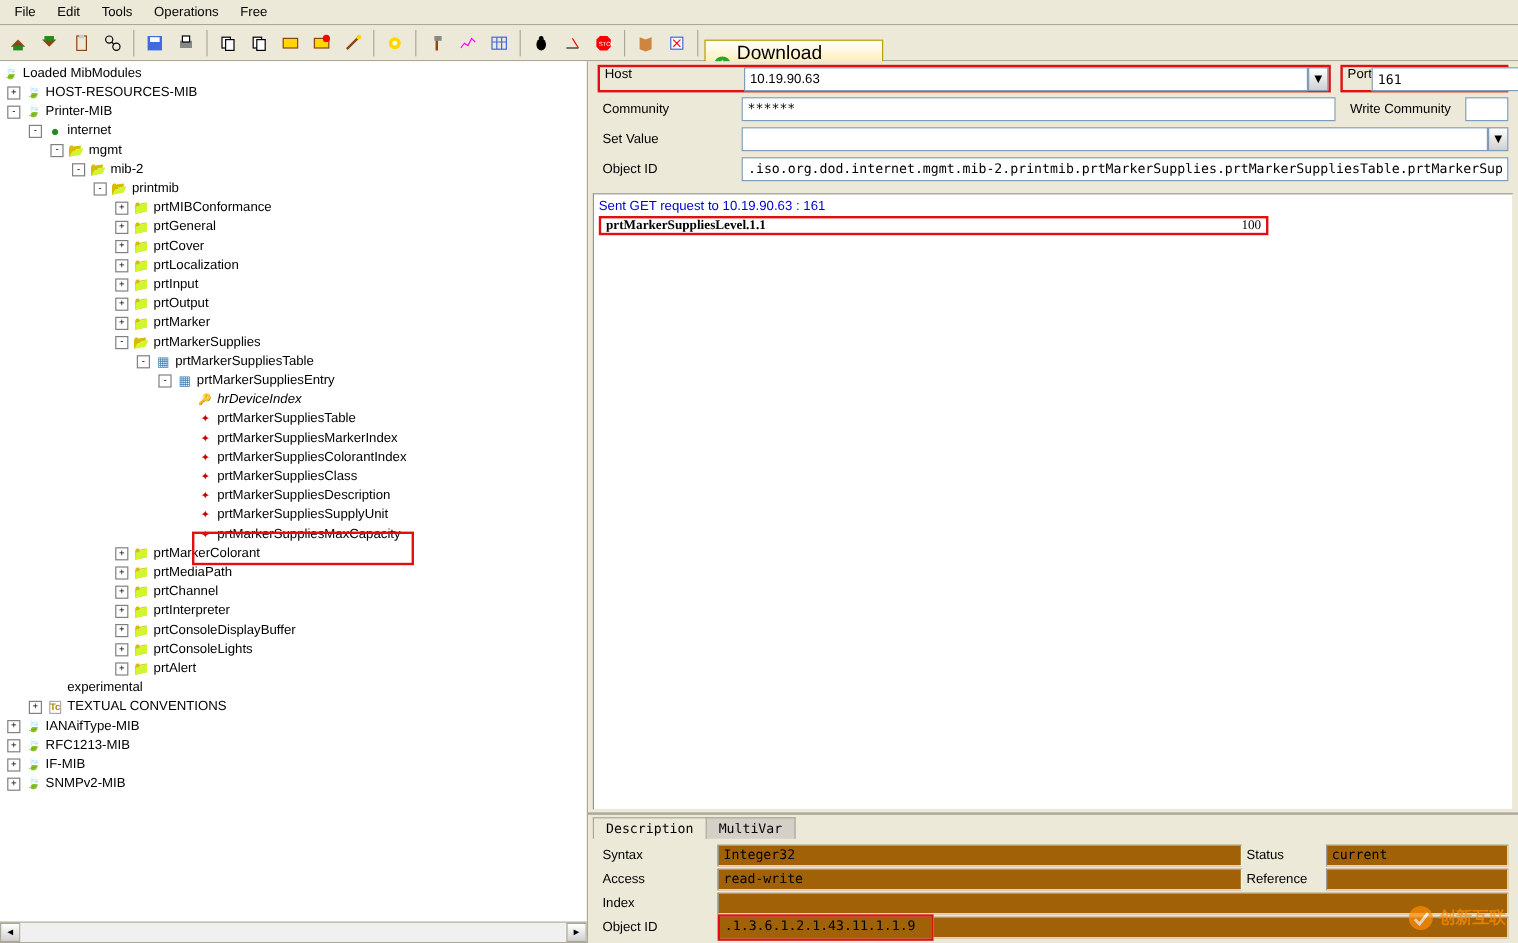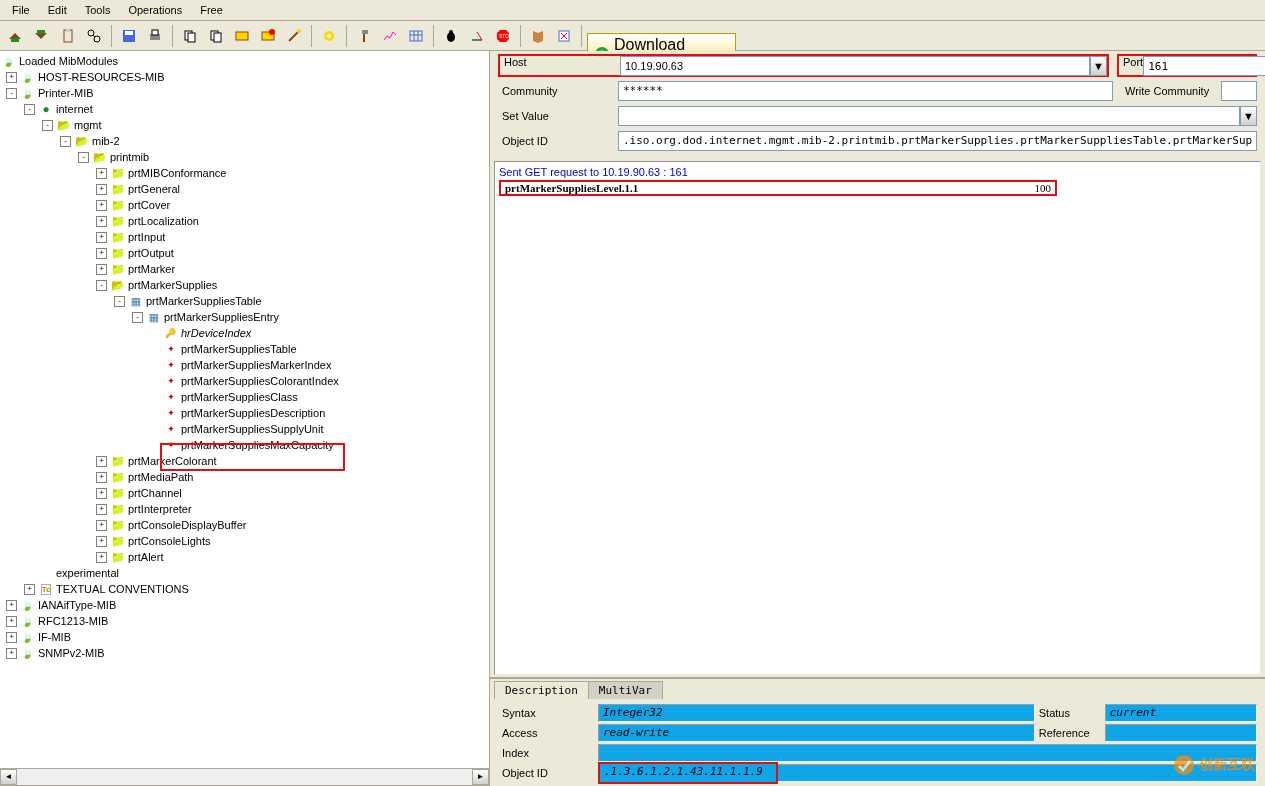--- a/index.html
+++ b/index.html
@@ -39,21 +39,21 @@
 .status-line { color: #0000cc; margin-bottom: 2px; }
 .result-line { display: flex; font-family: "Microsoft Sans Serif"; }
 .bottom-panel { border-top: 2px solid #aca899; }
 .tabs { display: flex; padding: 0 4px; margin-top: 2px; }
 .tab { border: 1px solid #aca899; border-bottom: none; padding: 2px 10px; font-family: monospace; font-size: 11px; background: #ece9d8; cursor: pointer; margin-right: -1px; }
 .tab.active { background: #ece9d8; position: relative; z-index: 1; }
 .tab.inactive { background: #d4d0c8; }
 .detail-grid { padding: 4px 8px; }
 .detail-row { display: flex; height: 20px; align-items: center; }
 .detail-label { width: 100px; font-size: 11px; padding-left: 4px; }
-.detail-val { flex: 1; border: 1px inset #f0f0f0; background: #0ea5e9; padding: 1px 4px; font-family: monospace; font-size: 11px; height: 18px; font-style: italic; }
+.detail-val { flex: 1; border: 1px inset #f0f0f0; background: #a16207; padding: 1px 4px; font-family: monospace; font-size: 11px; height: 18px; }
 .hscroll { height: 17px; background: #ece9d8; border-top: 1px solid #aca899; display: flex; align-items: center; }
 .hscroll .track { flex: 1; height: 16px; background: #f0f0f0; }
 .hscroll .btn { width: 17px; height: 16px; background: linear-gradient(#fff,#d0d0d0); border: 1px solid #aca899; font-size: 8px; text-align: center; line-height: 14px; cursor: pointer; }
 .watermark { position: fixed; right: 10px; bottom: 10px; font-size: 14px; color: #ff8c00; opacity: 0.7; display: flex; align-items: center; gap: 4px; font-weight: bold; }
 </style>
 </head>
 <body>
 
 <div class="menubar">
   <span>File</span>

